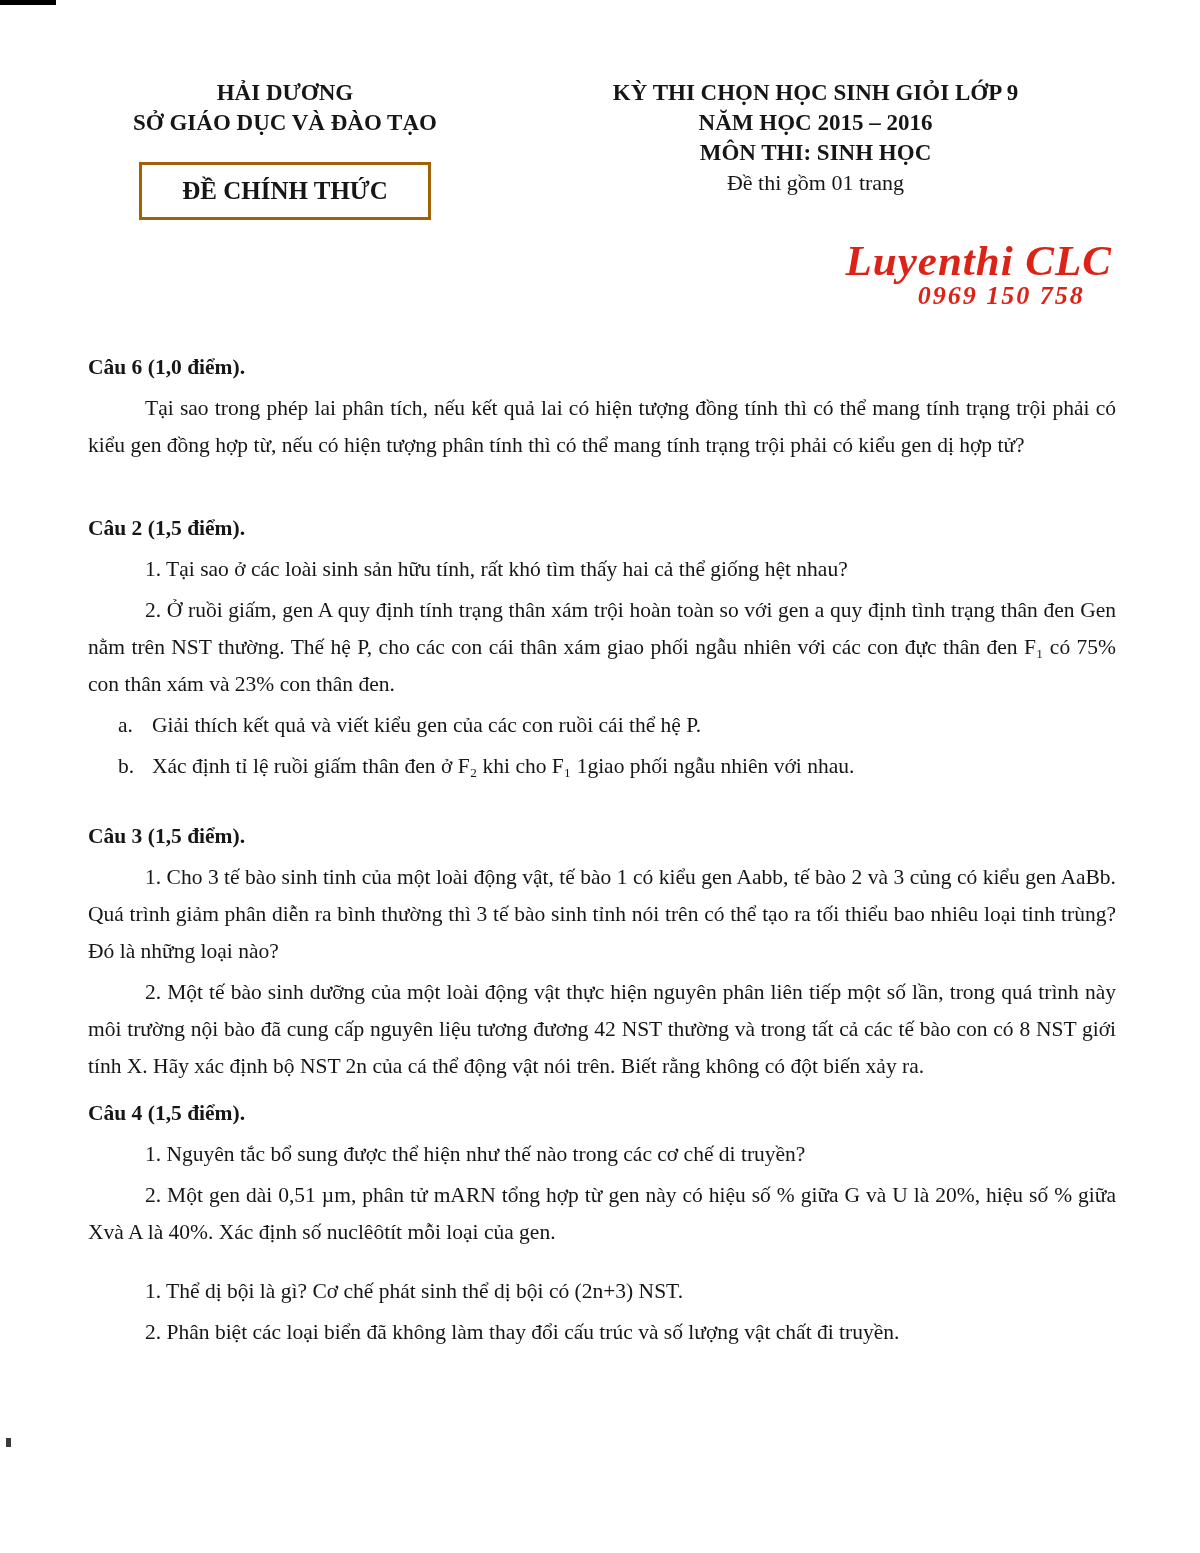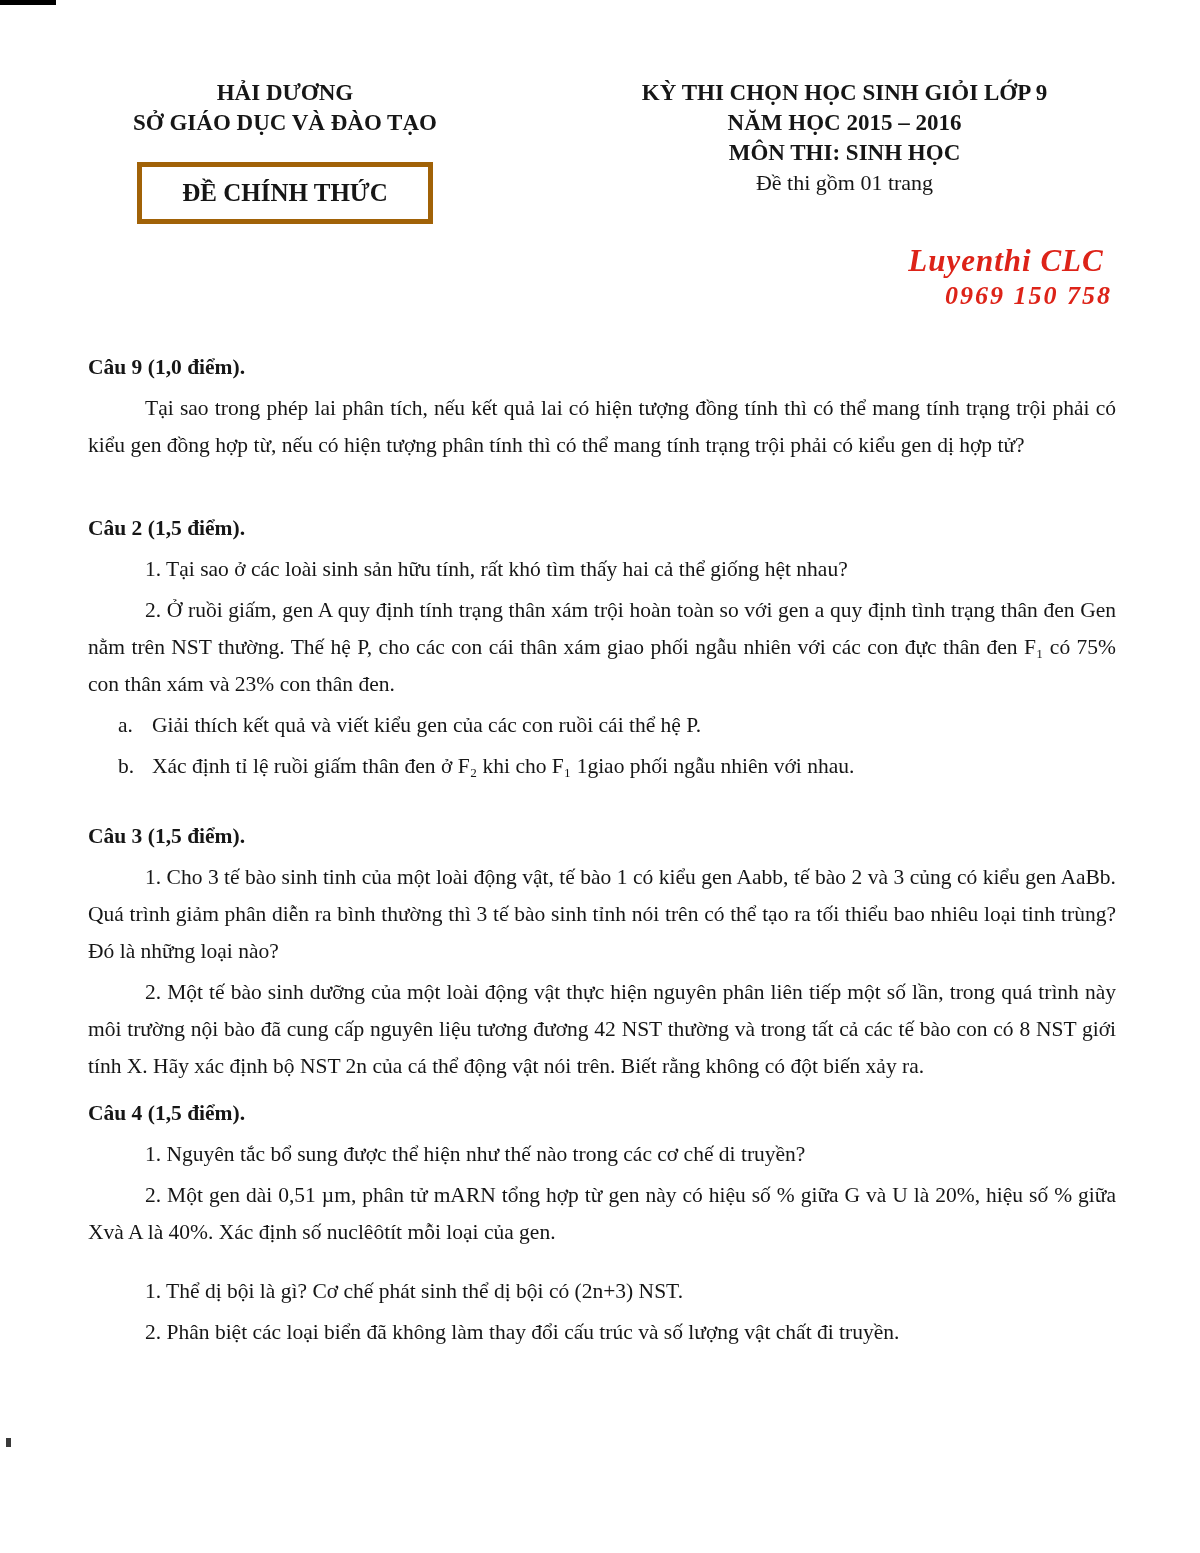--- a/index.html
+++ b/index.html
@@ -12,40 +12,40 @@
     color:#161616;
     overflow:hidden;
   }
   
   .artifact-top-left{position:absolute;left:0;top:0;width:56px;height:5px;background:#000;}
   .artifact-left-edge{position:absolute;left:6px;top:1438px;width:5px;height:9px;background:#3a3a3a;}
 
   
   .header{position:relative;height:349px;}
   .header-left{position:absolute;left:90px;top:78px;width:390px;text-align:center;}
-  .header-right{position:absolute;left:532px;top:78px;width:625px;text-align:center;}
+  .header-right{position:absolute;left:503px;top:78px;width:625px;text-align:center;}
   .h-bold{font-weight:700;font-size:23px;line-height:30px;white-space:nowrap;}
   .h-reg{font-size:22px;line-height:29px;white-space:nowrap;}
   .exam-box{
     display:inline-block;
     margin-top:24px;
-    border:5px solid #a16207;
+    border:3px solid #a16207;
     padding:11px 40px;
     font-weight:700;
     font-size:25px;
     line-height:30px;
     white-space:nowrap;
   }
   .logo{
     position:absolute;top:240px;right:88px;
     color:var(--logo-color,#dd2318);
     font-style:italic;font-weight:700;
     text-align:center;
   }
-  .logo-name{font-size:31px;line-height:42px;letter-spacing:1px;}
+  .logo-name{font-size:43px;line-height:42px;letter-spacing:1px;}
   .logo-phone{font-size:26px;line-height:27px;letter-spacing:2px;margin-left:45px;}
 
   
   .content{
     padding:0 84px 0 88px;
     font-size:21.5px;
     line-height:37px;
     text-align:justify;
   }
   .q-title{font-weight:700;}
@@ -79,21 +79,21 @@
     </div>
     <div class="logo">
       <div class="logo-name">Luyenthi CLC</div>
       <div class="logo-phone">0969 150 758</div>
     </div>
   </div>
 
   <div class="content">
 
     <section class="q q1">
-      <div class="q-title">Câu 9 (1,0 điểm).</div>
+      <div class="q-title">Câu 6 (1,0 điểm).</div>
       <p class="para">Tại sao trong phép lai phân tích, nếu kết quả lai có hiện tượng đồng tính thì có thể mang tính trạng trội phải có kiểu gen đồng hợp từ, nếu có hiện tượng phân tính thì có thể mang tính trạng trội phải có kiểu gen dị hợp tử?</p>
     </section>
 
     <section class="q q2">
       <div class="q-title">Câu 2 (1,5 điểm).</div>
       <p class="para">1. Tại sao ở các loài sinh sản hữu tính, rất khó tìm thấy hai cả thể giống hệt nhau?</p>
       <p class="para">2. Ở ruồi giấm, gen A quy định tính trạng thân xám trội hoàn toàn so với gen a quy định tình trạng thân đen Gen nằm trên NST thường. Thế hệ P, cho các con cái thân xám giao phối ngẫu nhiên với các con đực thân đen F₁ có 75% con thân xám và 23% con thân đen.</p>
       <div class="alpha">
         <span class="lbl">a.</span>
         <span>Giải thích kết quả và viết kiểu gen của các con ruồi cái thể hệ P.</span>

